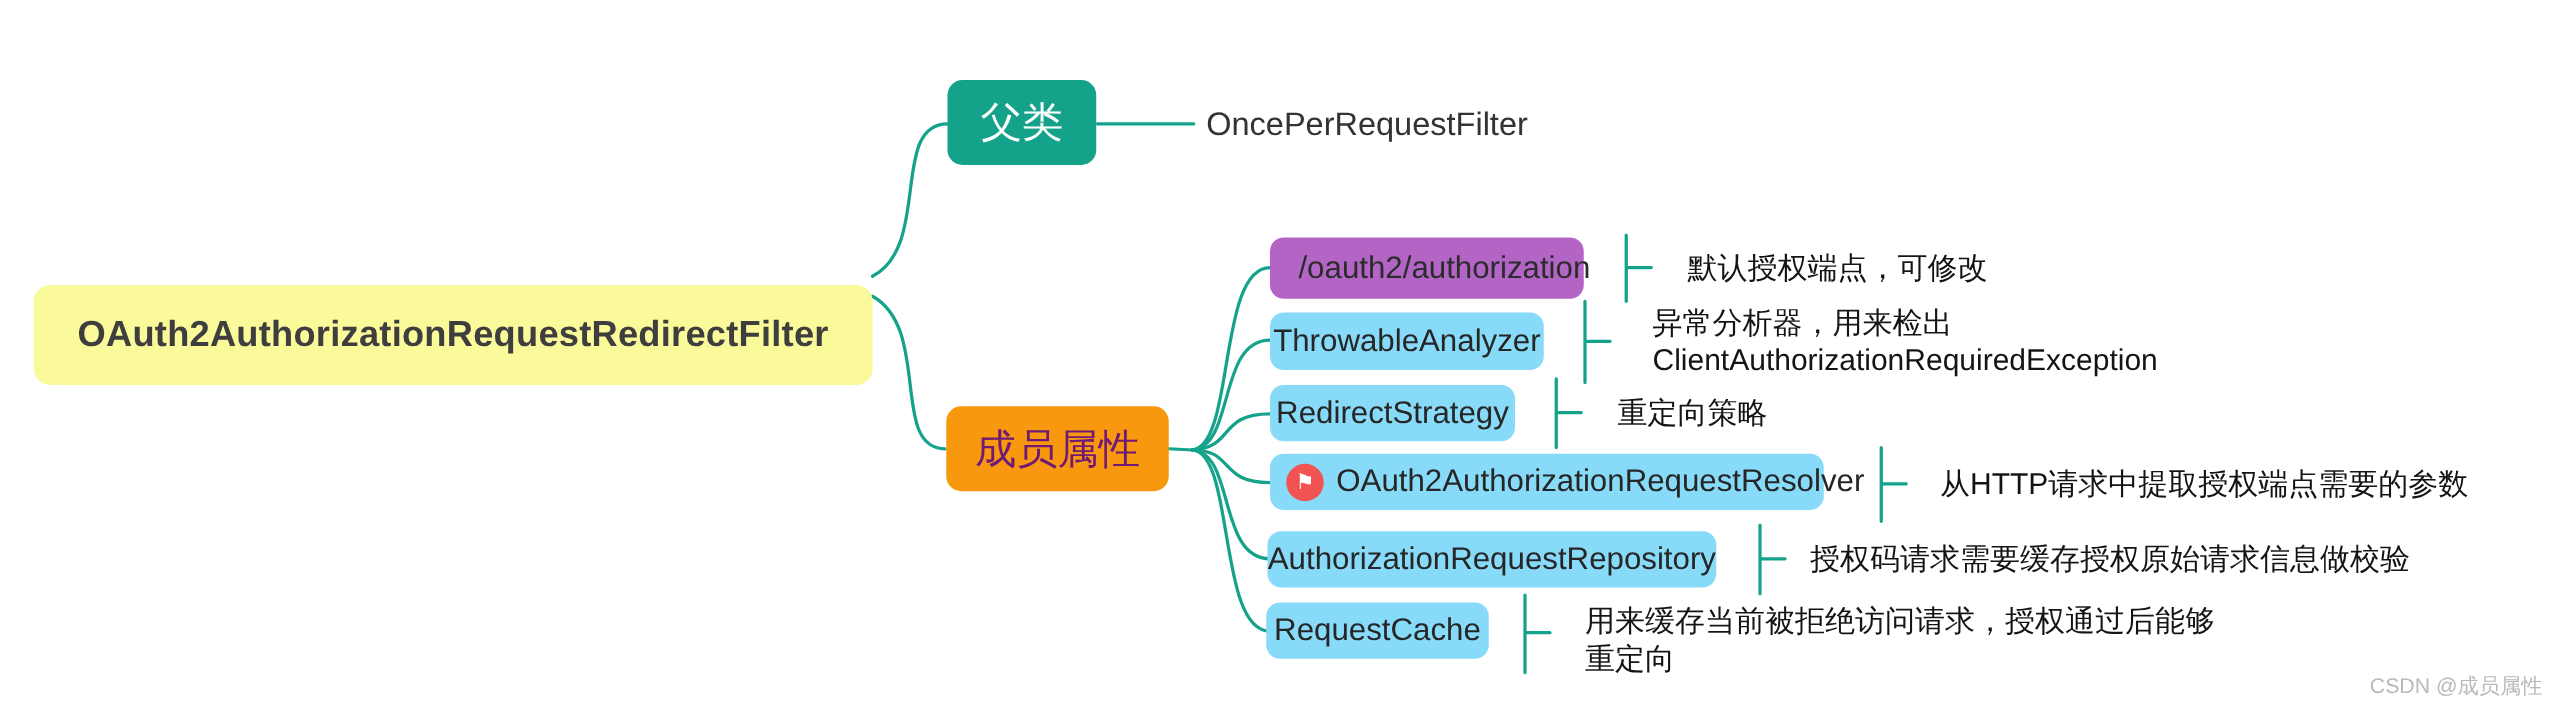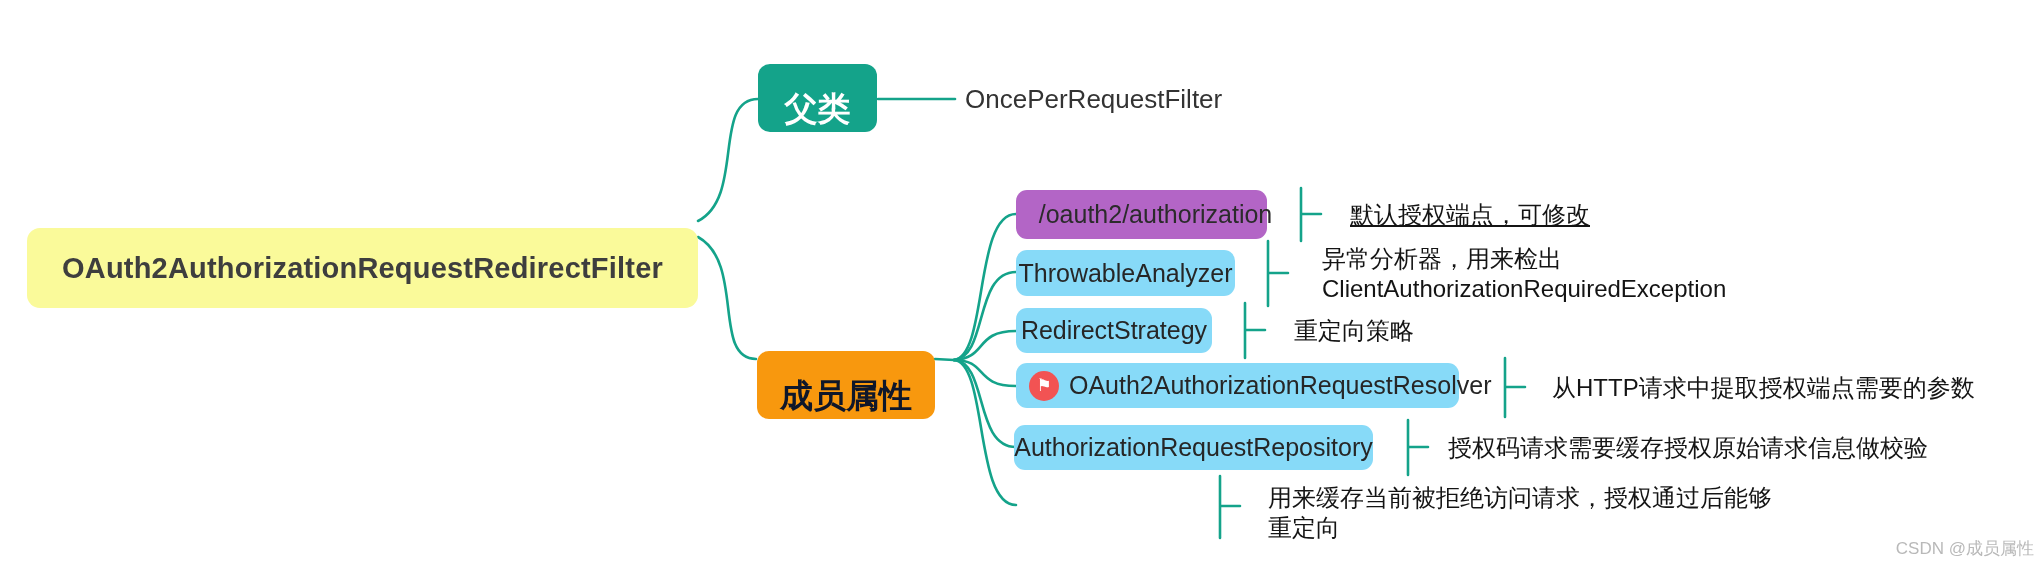--- a/index.html
+++ b/index.html
@@ -27,23 +27,23 @@
     box-sizing:border-box;
     border-radius:11px;
     color:var(--ink);
   }
   .node.root{
     background:var(--yellow);
     border-radius:13px;
     font-size:29px;font-weight:bold;color:#3e3e3e;
     letter-spacing:.2px;
   }
-  .node.branch{font-weight:bold;font-size:33px;border-radius:12px;align-items:flex-end;}
+  .node.branch{font-weight:normal;font-size:33px;border-radius:12px;}
   .node.green{background:var(--teal);color:#ffffff;}
-  .node.orange{background:var(--orange);color:#0f172a;margin-top:26px;}
+  .node.orange{background:var(--orange);color:#701a75;}
   .node.member{background:var(--blue);font-size:25px;color:#262626;}
   .node.purple{background:var(--purple);color:#2b2b2b;}
   .node.with-icon{justify-content:flex-start;padding-left:13px;gap:10px;}
   .flag{
     width:30px;height:30px;border-radius:50%;
     background:var(--red);
     display:flex;align-items:center;justify-content:center;
     color:#ffffff;font-size:17px;line-height:1;flex:0 0 auto;
   }
   .leaf-text{
@@ -119,22 +119,25 @@
     <span class="flag">
         <span>⚑</span>
       </span>
     <span>OAuth2AuthorizationRequestResolver</span>
   </div>
 
   <div class="node member" style="left:1014px;top:425px;width:359px;height:45px;">
     <span>AuthorizationRequestRepository</span>
   </div>
 
+  <div class="node member" style="left:1013px;top:482px;width:178px;height:45px;">
+    <span>RequestCache</span>
+  </div>
 
-  <div class="note" style="left:1350px;top:200px;text-decoration:underline;">默认授权端点，可修改</div>
+  <div class="note" style="left:1350px;top:200px;">默认授权端点，可修改</div>
 
   <div class="note" style="left:1322px;top:244px;">
     <div>异常分析器，用来检出</div>
     <div>ClientAuthorizationRequiredException</div>
   </div>
 
   <div class="note" style="left:1294px;top:316px;">重定向策略</div>
 
   <div class="note" style="left:1552px;top:373px;">从HTTP请求中提取授权端点需要的参数</div>
 

